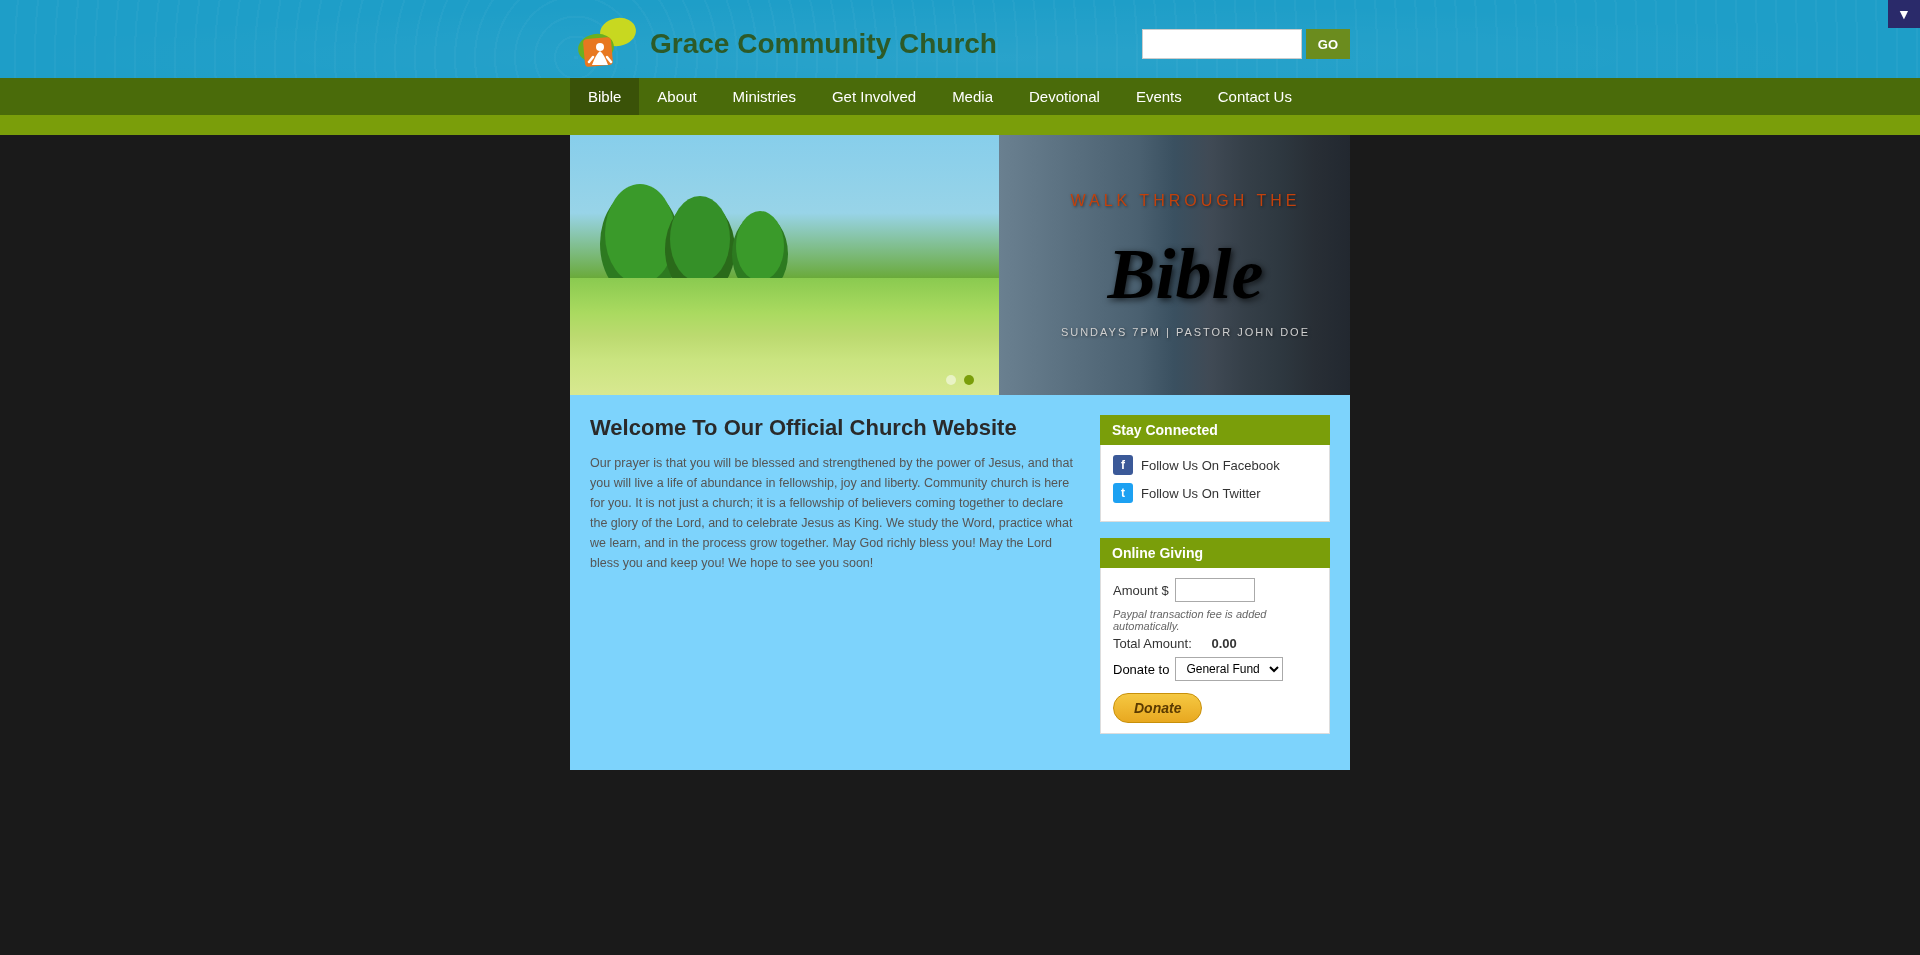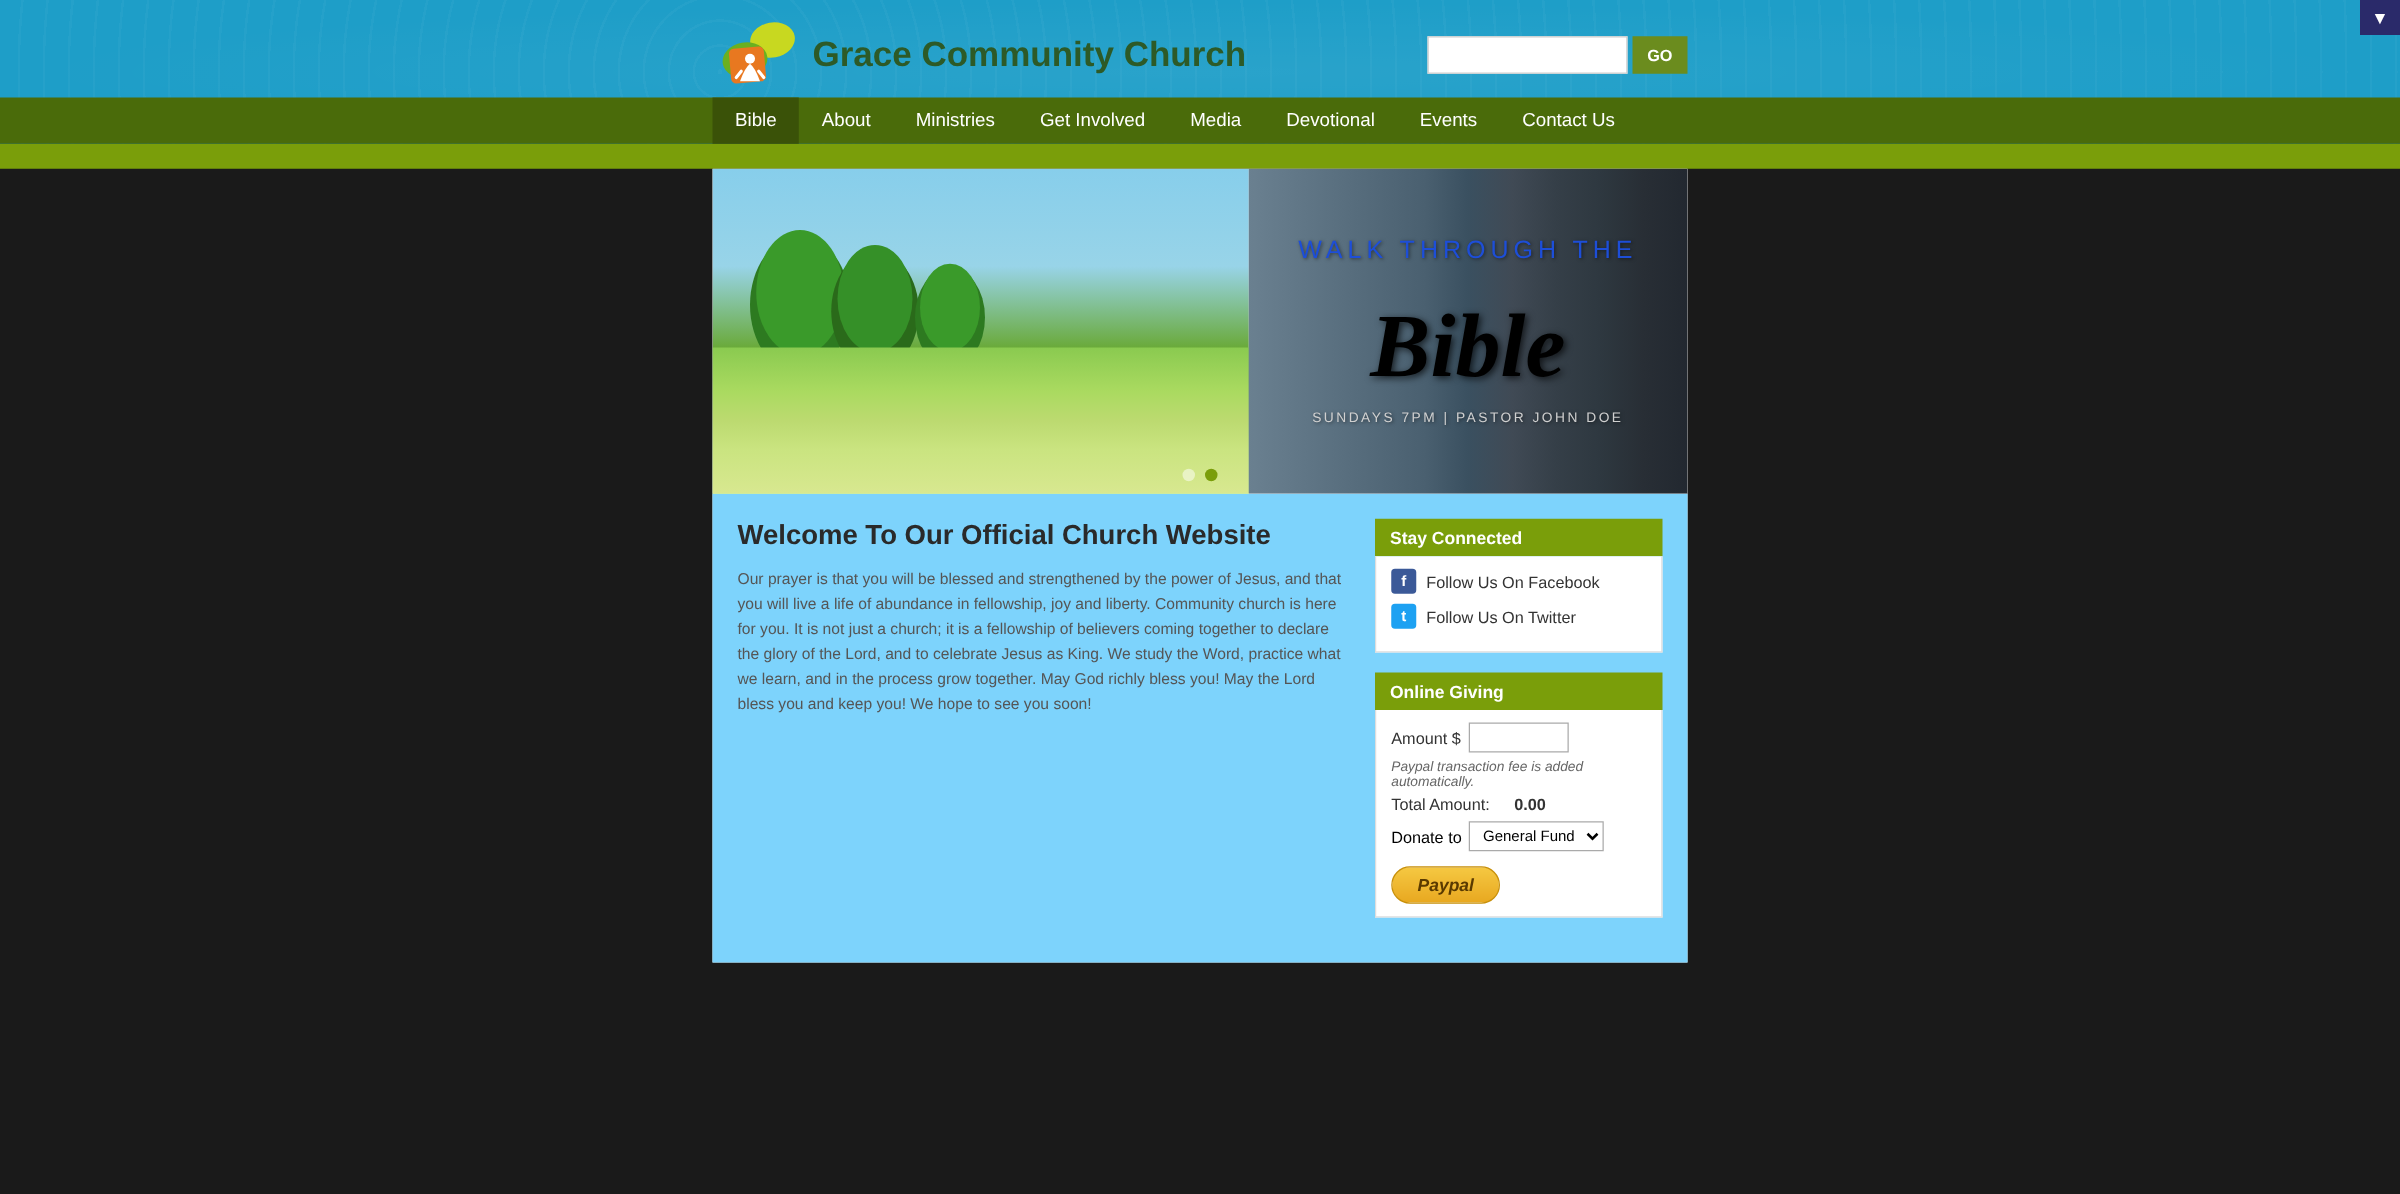--- a/index.html
+++ b/index.html
@@ -133,25 +133,25 @@
       position: absolute;
       right: 40px;
       top: 50%;
       transform: translateY(-50%);
       text-align: center;
       color: white;
       text-shadow: 1px 1px 3px rgba(0,0,0,0.5);
     }
 
     .hero-subtitle {
-      font-size: 20px;
+      font-size: 16px;
       letter-spacing: 4px;
       text-transform: uppercase;
       font-weight: normal;
-      color: #1d4ed8;
+      color: #c2410c;
     }
 
     .hero-main-title {
       font-size: 72px;
       font-family: Georgia, serif;
       font-style: italic;
       font-weight: bold;
       color: #000000;
       line-height: 1;
       text-shadow: 2px 2px 6px rgba(0,0,0,0.7);
@@ -482,21 +482,21 @@
             <p class="paypal-note">Paypal transaction fee is added automatically.</p>
             <div class="total-amount">
               <span>Total Amount:</span> <span class="total-bold">0.00</span>
             </div>
             <div class="donate-to-row">
               <span>Donate to</span>
               <select class="fund-select">
                 <option>General Fund</option>
               </select>
             </div>
-            <button class="donate-btn">Paypal</button>
+            <button class="donate-btn">Donate</button>
           </div>
         </div>
 
       </div>
     </div>
 
   </div>
 </div>
 
 </body></html>

